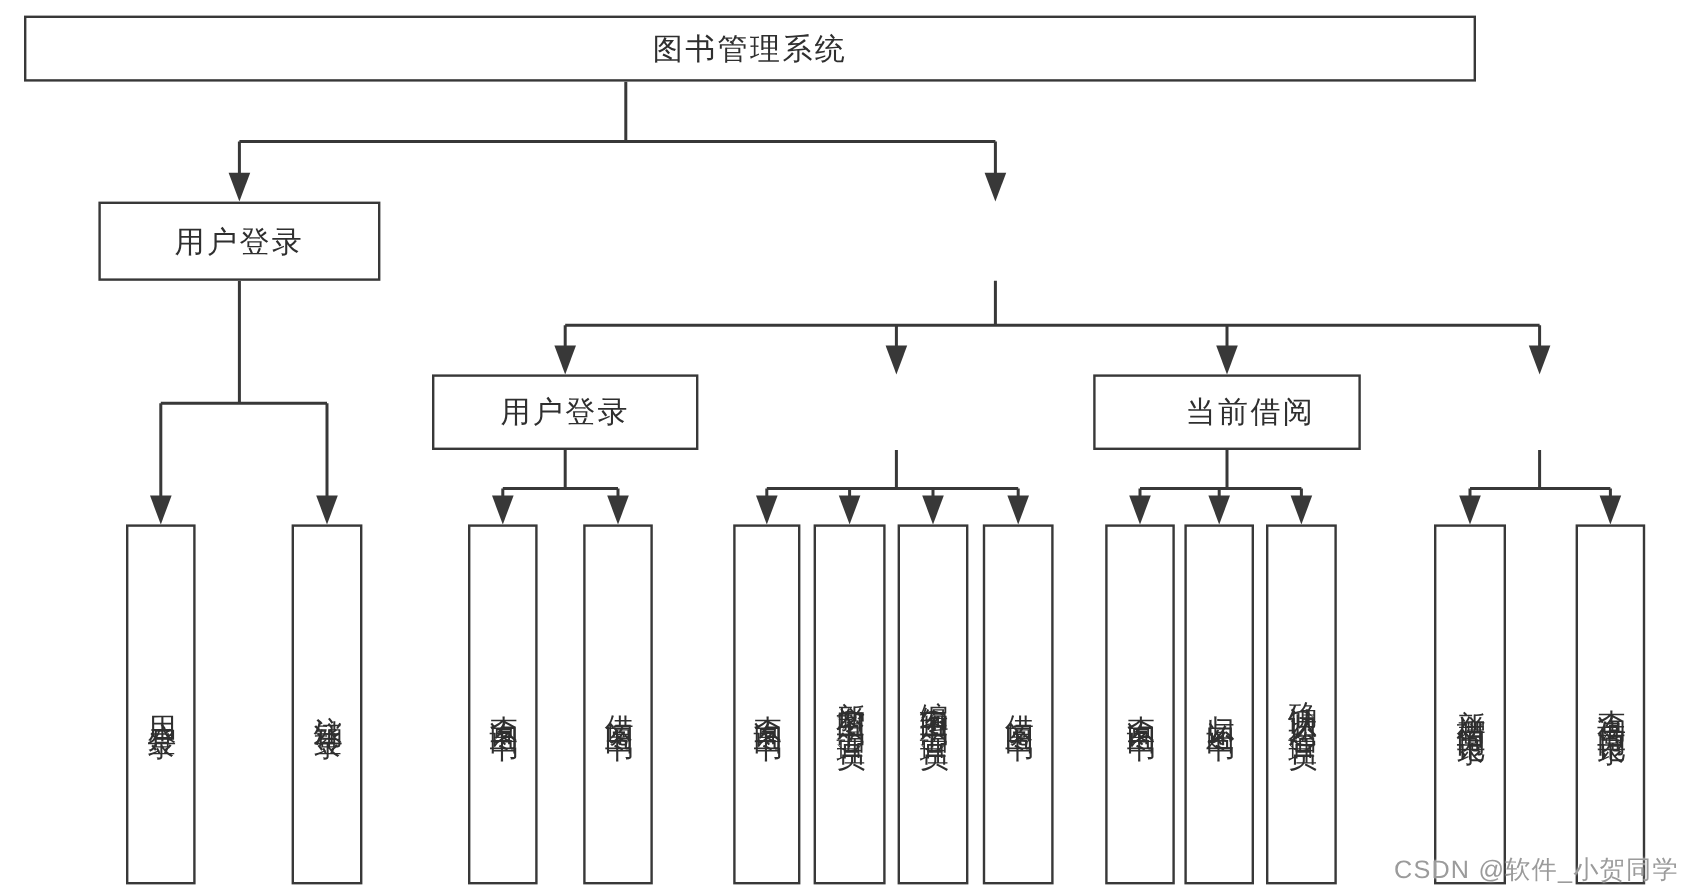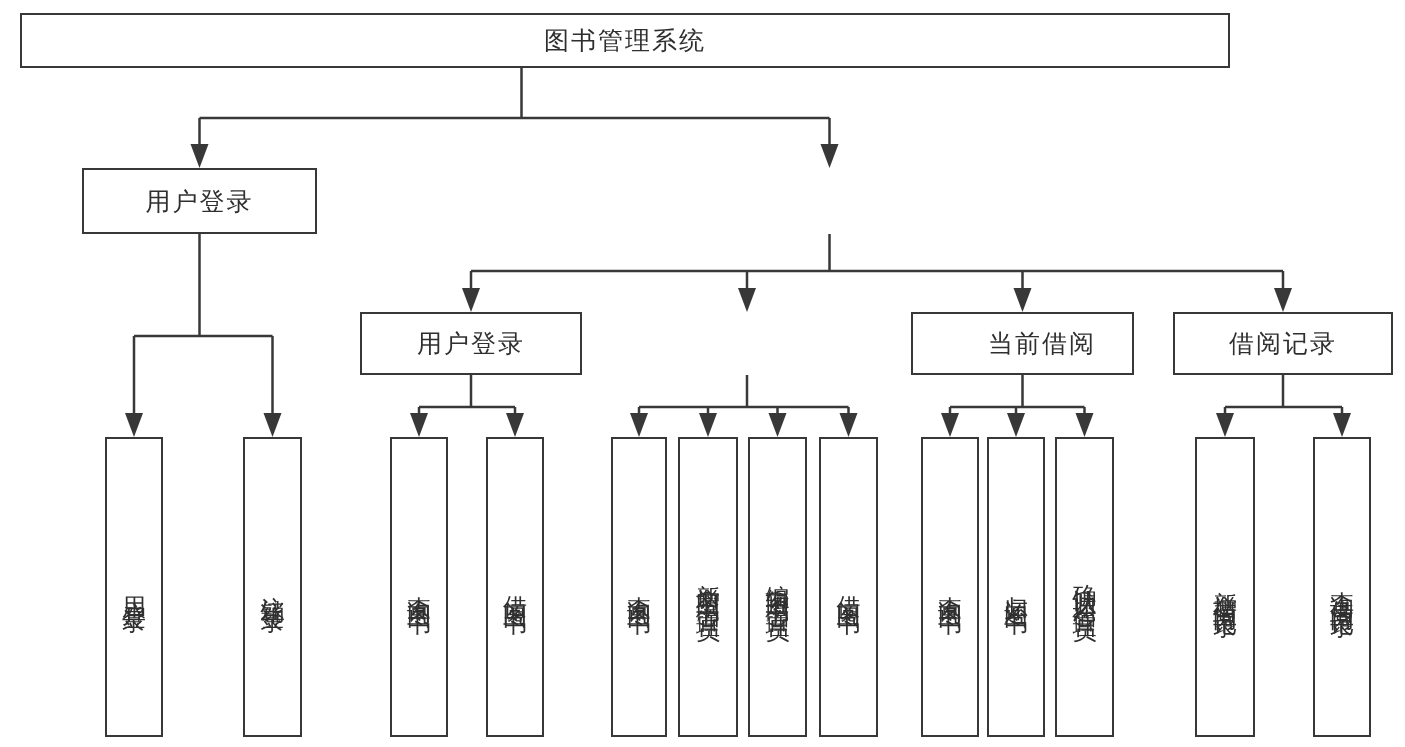--- a/index.html
+++ b/index.html
@@ -108,23 +108,20 @@
   <div class="node h" style="left:82px;top:168px;width:235px;height:66px;">
     <span class="label">用户登录</span>
   </div>
 
   <div class="node h" style="left:360px;top:312px;width:222px;height:63px;">
     <span class="label">用户登录</span>
   </div>
   <div class="node h" style="left:911px;top:312px;width:223px;height:63px;padding-left:39px;">
     <span class="label">当前借阅</span>
   </div>
-  <div class="node h" style="left:1173px;top:312px;width:220px;height:63px;">
-    <span class="label">借阅记录</span>
-  </div>
 
   <div class="node v" style="left:105px;top:437px;width:58px;height:300px;">
     <span class="label">用户登录</span>
   </div>
   <div class="node v" style="left:243px;top:437px;width:59px;height:300px;">
     <span class="label">注销登录</span>
   </div>
 
   <div class="node v" style="left:390px;top:437px;width:58px;height:300px;">
     <span class="label">查询图书</span>
@@ -156,14 +153,15 @@
     <span class="label">确认归还（管理员）</span>
   </div>
 
   <div class="node v" style="left:1195px;top:437px;width:60px;height:300px;">
     <span class="label">新增借阅记录</span>
   </div>
   <div class="node v" style="left:1313px;top:437px;width:58px;height:300px;">
     <span class="label">查询借阅记录</span>
   </div>
 
+  <div class="watermark">CSDN @软件_小贺同学</div>
 
 </div>
 
 </body></html>

